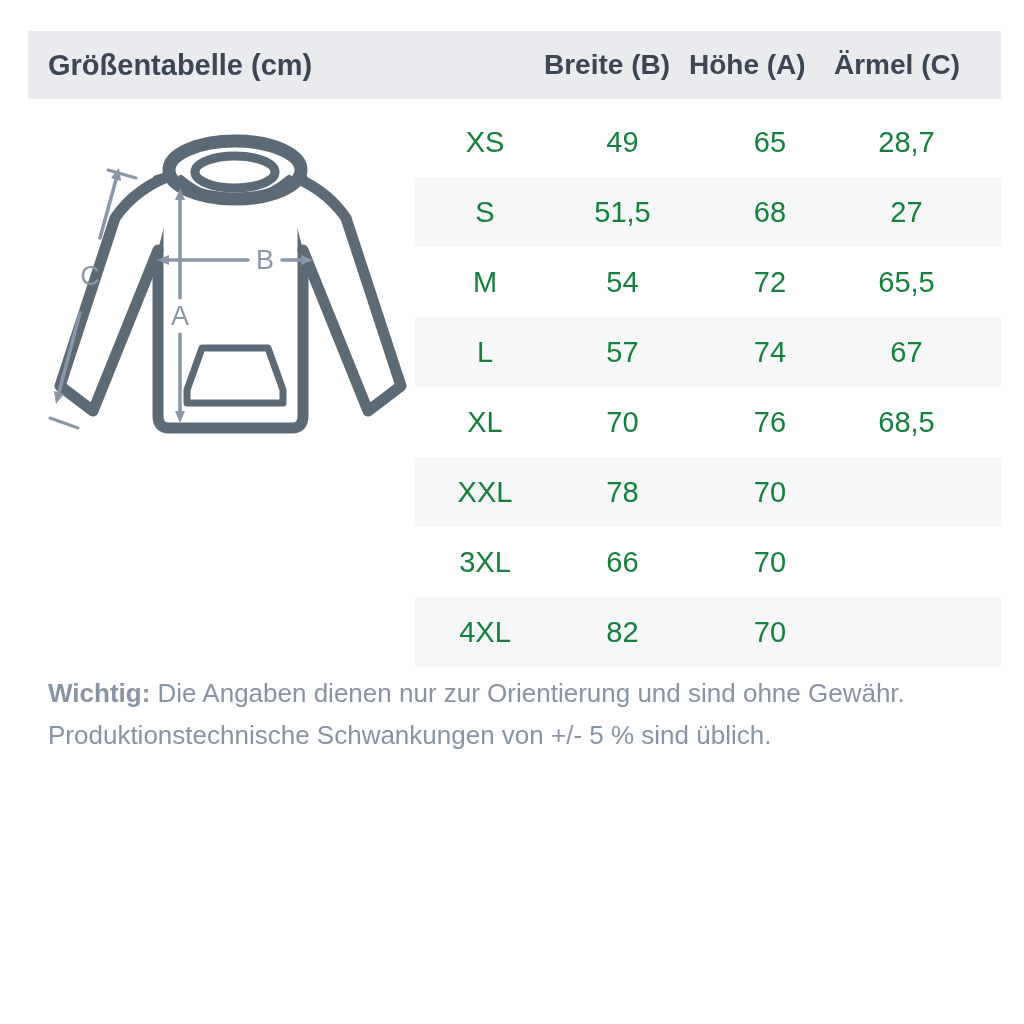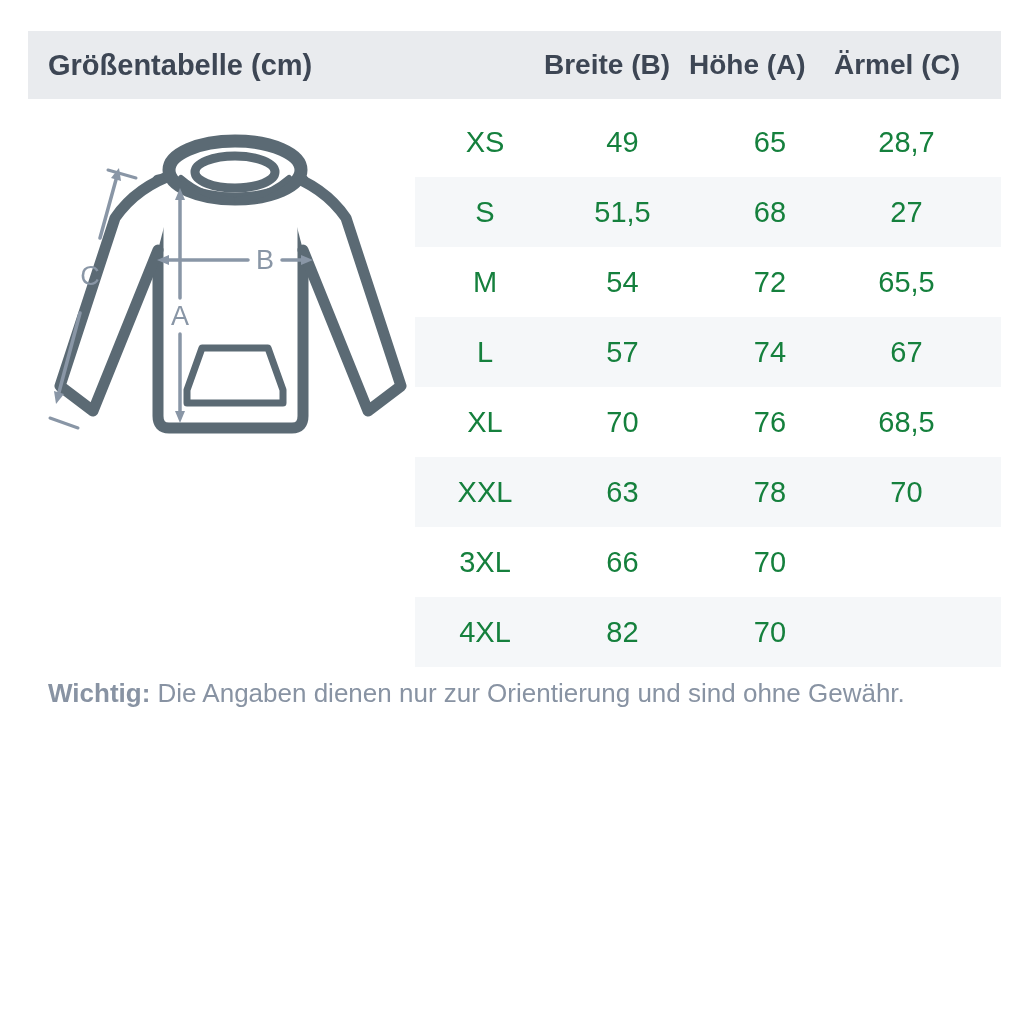--- a/index.html
+++ b/index.html
@@ -126,33 +126,33 @@
       <div class="cell">67</div>
     </div>
     <div class="trow">
       <div class="cell">XL</div>
       <div class="cell">70</div>
       <div class="cell">76</div>
       <div class="cell">68,5</div>
     </div>
     <div class="trow striped">
       <div class="cell">XXL</div>
-      <div class="cell">63</div>
       <div class="cell">78</div>
       <div class="cell">70</div>
     </div>
     <div class="trow">
       <div class="cell">3XL</div>
       <div class="cell">66</div>
       <div class="cell">70</div>
     </div>
     <div class="trow striped">
       <div class="cell">4XL</div>
       <div class="cell">82</div>
       <div class="cell">70</div>
     </div>
   </div>
 
   <div class="note">
     <div><span class="b">Wichtig:</span><span> Die Angaben dienen nur zur Orientierung und sind ohne Gewähr.</span></div>
+    <div>Produktionstechnische Schwankungen von +/- 5 % sind üblich.</div>
   </div>
 
 </div>
 
 </body></html>

